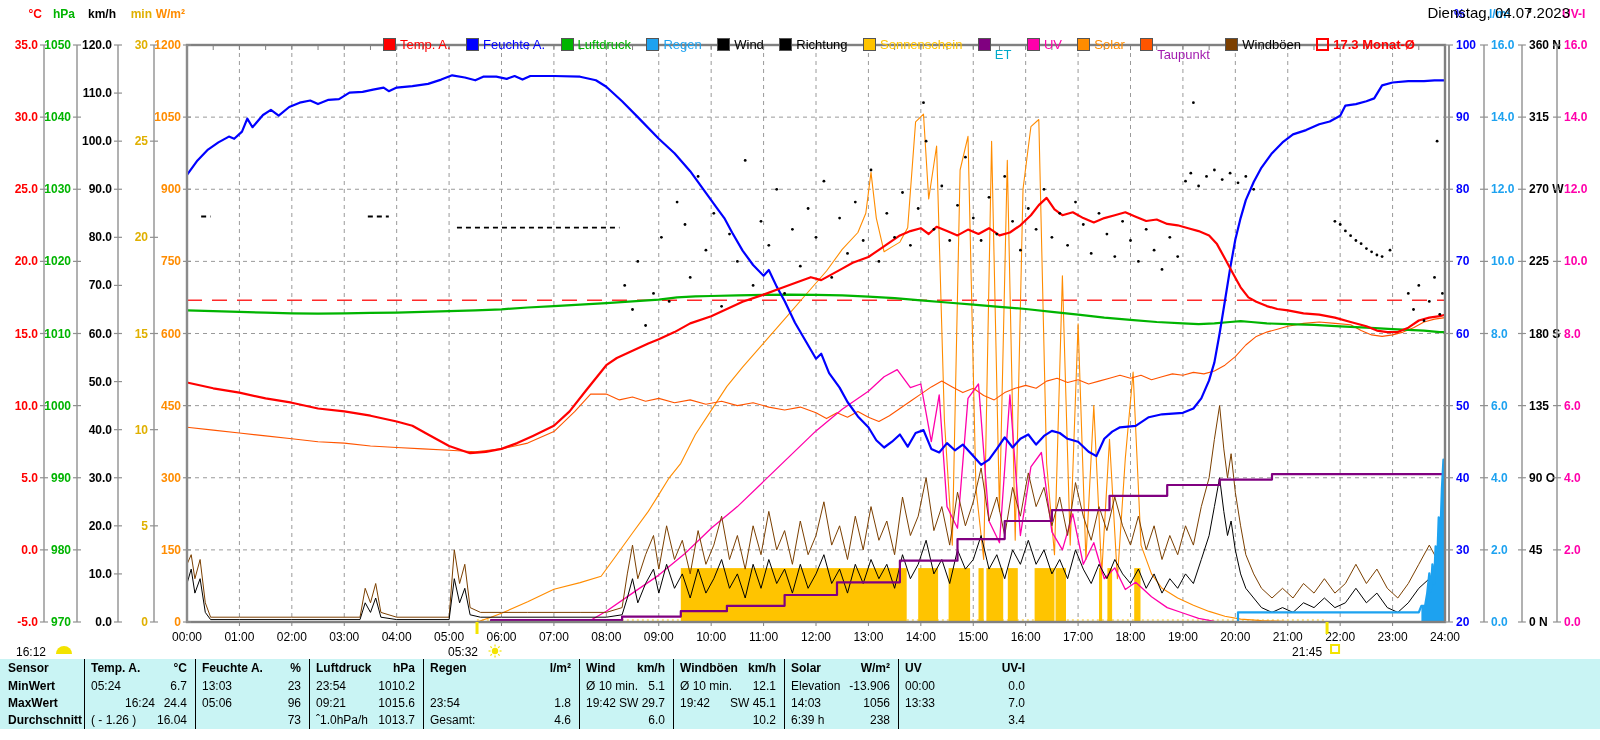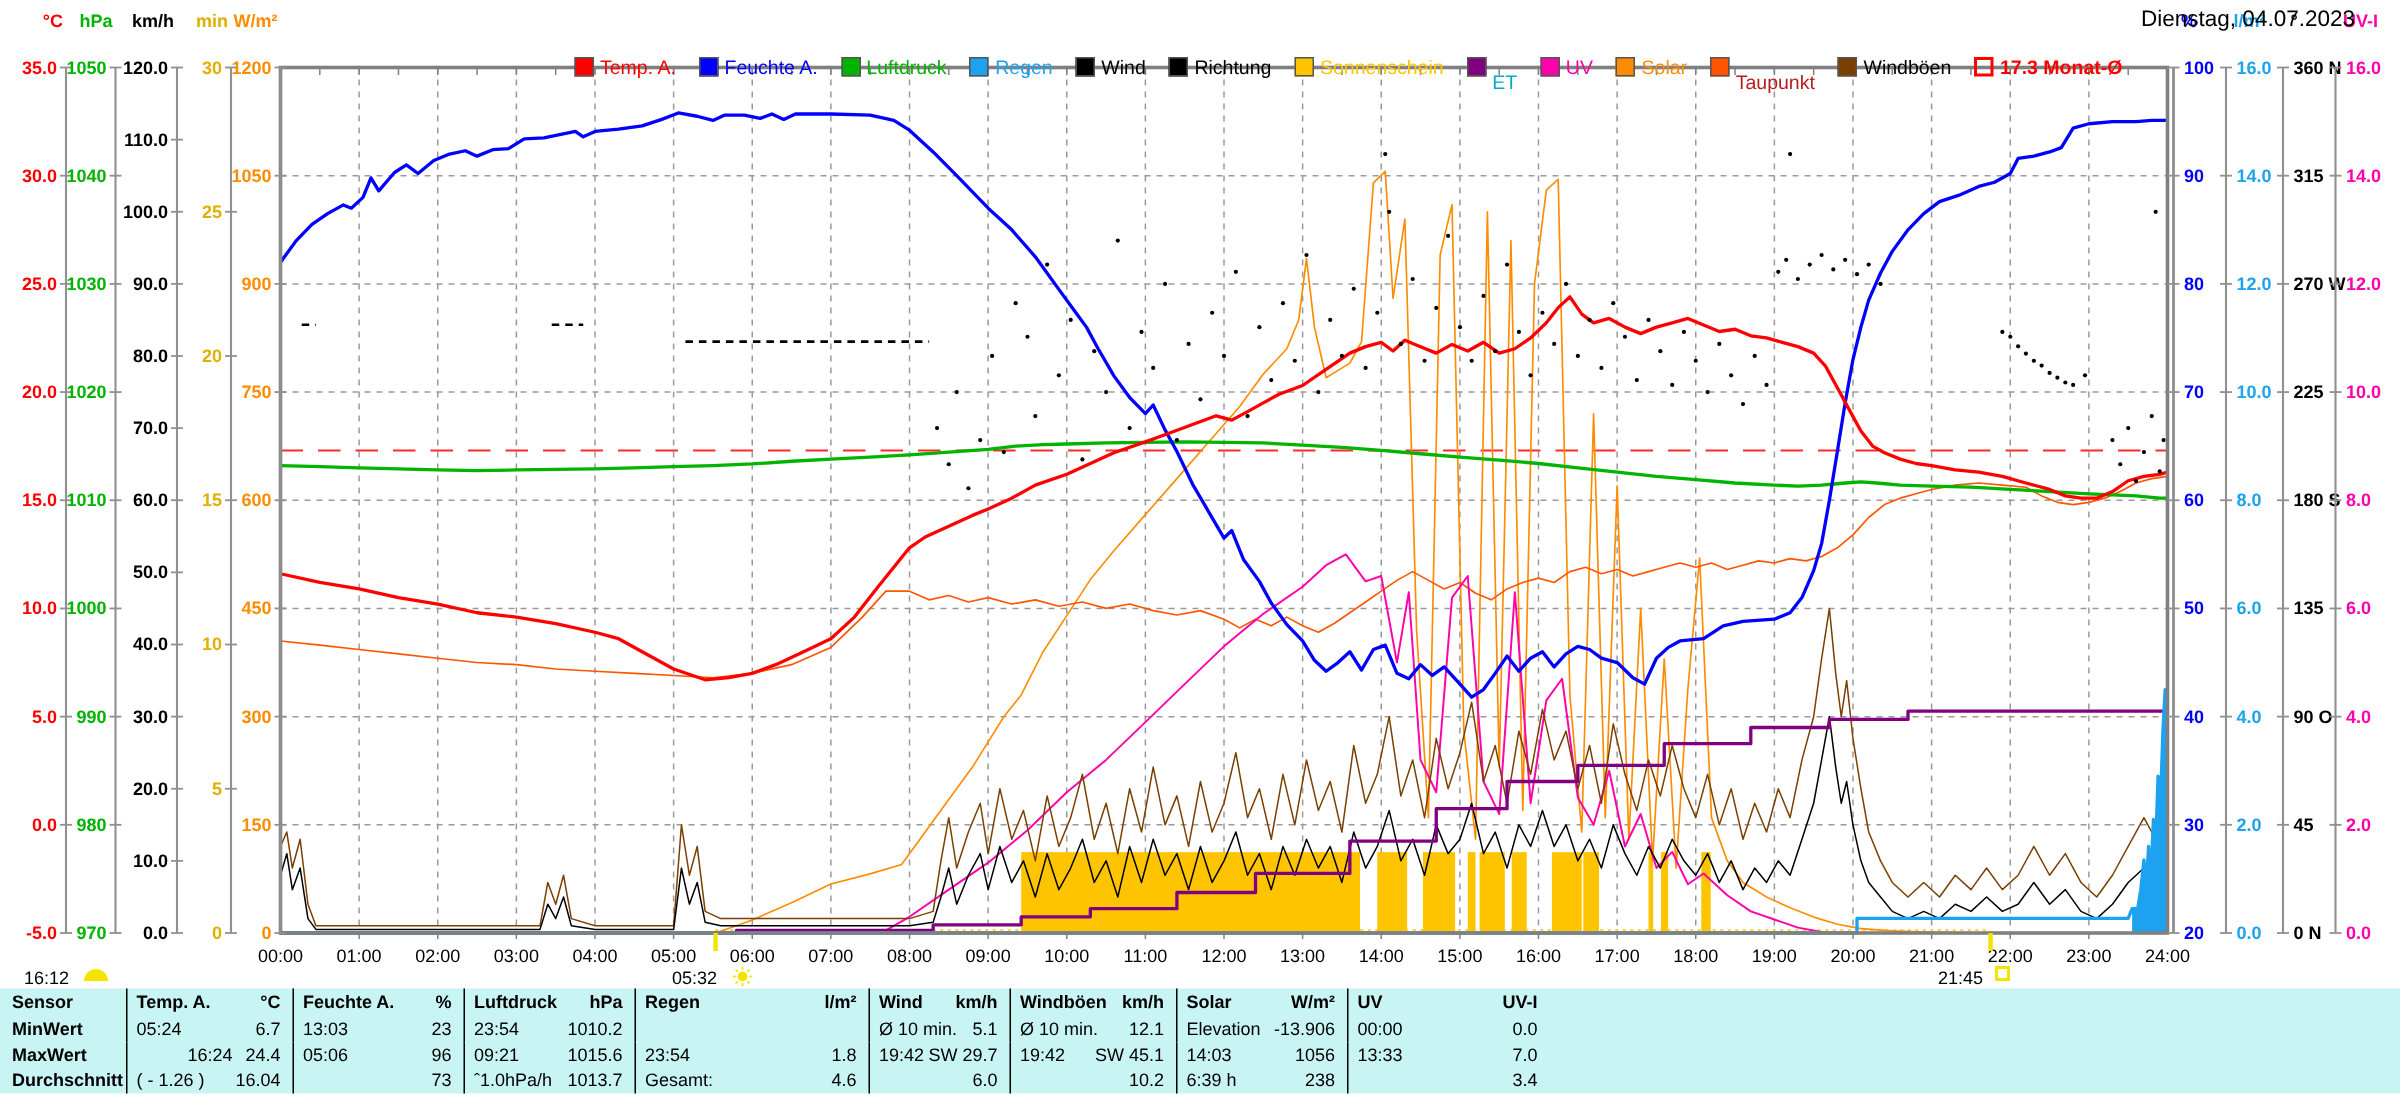--- a/index.html
+++ b/index.html
@@ -581,21 +581,21 @@
       <div class="leg-item">
         <span class="leg-box" style="background: rgb(255, 0, 170); border: 1px solid rgb(85, 85, 85);"></span>
         <span style="color: rgb(255, 0, 170);">UV</span>
       </div>
       <div class="leg-item">
         <span class="leg-box" style="background: rgb(255, 140, 0); border: 1px solid rgb(85, 85, 85);"></span>
         <span style="color: rgb(255, 140, 0);">Solar</span>
       </div>
       <div class="leg-item">
         <span class="leg-box" style="background: rgb(255, 85, 0); border: 1px solid rgb(85, 85, 85);"></span>
-        <span style="color: #b91c1c; margin-top: 20px;">Taupunkt</span>
+        <span style="color: #a21caf; margin-top: 20px;">Taupunkt</span>
       </div>
       <div class="leg-item">
         <span class="leg-box" style="background: rgb(123, 63, 0); border: 1px solid rgb(85, 85, 85);"></span>
         <span style="color: rgb(0, 0, 0);">Windböen</span>
       </div>
       <div class="leg-item">
         <span class="leg-box" style="border: 2px solid rgb(255, 0, 0); width: 9px; height: 9px;"></span>
         <span style="color: rgb(255, 0, 0); font-weight: bold;">17.3 Monat-Ø</span>
       </div>
     </div>

